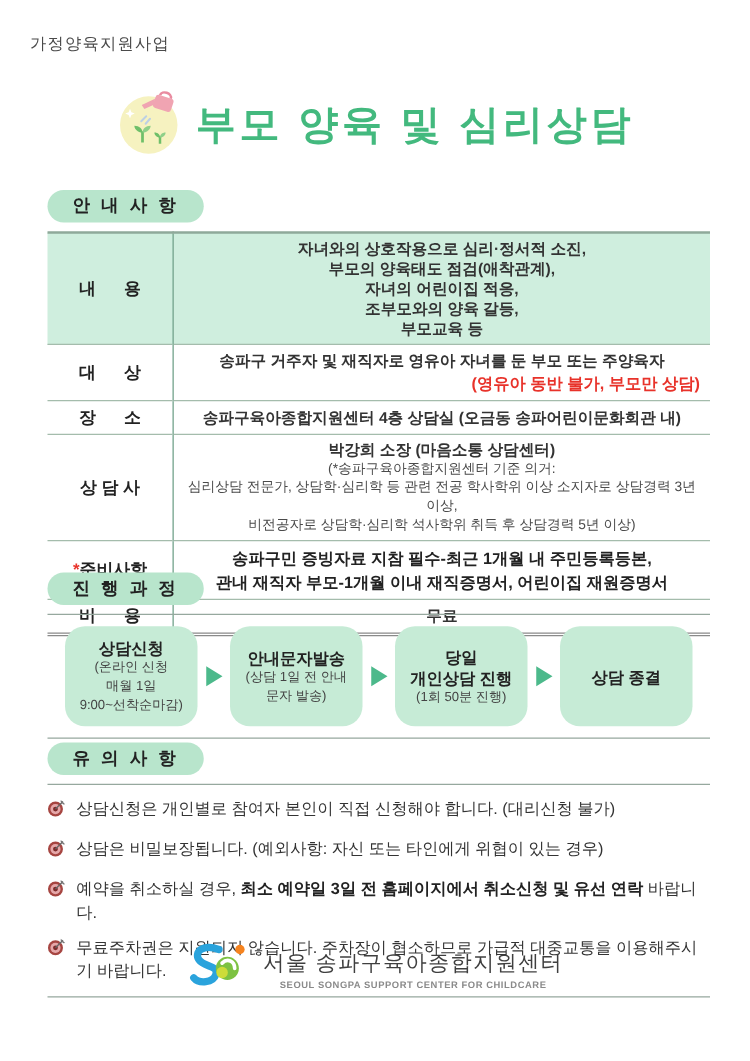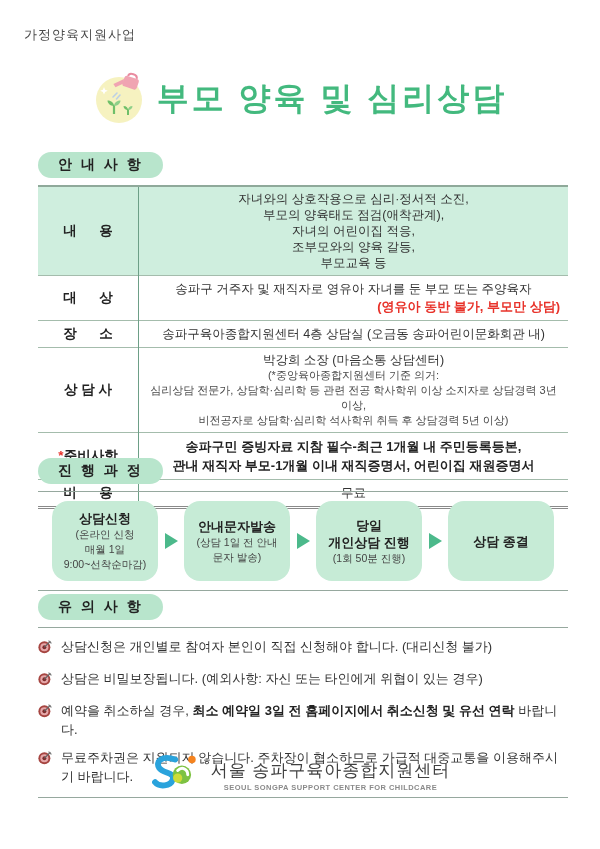--- a/index.html
+++ b/index.html
@@ -17,21 +17,21 @@
   .section{position:absolute;left:38px;width:530px;}
   
   .info-table{width:530px;border-collapse:collapse;margin-top:7px;
               border-top:2px solid #8fa99a;border-bottom:3px double #8a8a8a;}
   .info-table tr{border-top:1px solid #a4bcac;}
   .info-table tr:first-child{border-top:none;}
   td.lbl{width:100px;text-align:center;font-weight:bold;font-size:13.5px;color:#222;
          border-right:1.5px solid #6d9f87;white-space:pre;padding:4px 0;}
   td.val{text-align:center;font-size:12.5px;padding:4px 8px;color:#333;}
   tr.mint-row{background:var(--mintlight);}
-  .ln{line-height:16px;}
+  .ln{line-height:16px;font-weight:bold;}
   .red-bold{color:var(--red);font-weight:bold;font-size:13px;line-height:18px;text-align:right;}
   .small-ln{font-size:11px;line-height:15px;color:#4a4a4a;}
   .bold-ln{font-weight:bold;font-size:13px;line-height:19px;color:#222;}
   .asterisk{color:var(--red);font-weight:bold;}
   
   .hline{border:none;border-top:1.5px solid #96a89e;margin:7px 0 0 0;}
   .flow{display:flex;align-items:center;justify-content:space-between;padding:9px 14px;}
   .step{background:var(--mintbox);border-radius:16px;width:106px;height:80px;
         display:flex;flex-direction:column;justify-content:center;align-items:center;}
   .step-title{font-size:13px;font-weight:bold;color:#222;line-height:17px;}
@@ -108,21 +108,21 @@
       <tr>
         <td class="lbl">장      소</td>
         <td class="val">
           <div class="ln" style="line-height:18px;">송파구육아종합지원센터 4층 상담실 (오금동 송파어린이문화회관 내)</div>
         </td>
       </tr>
       <tr>
         <td class="lbl">상 담 사</td>
         <td class="val">
           <div class="ln">박강희 소장 (마음소통 상담센터)</div>
-          <div class="small-ln">(*중앙육아종합지원센터 기준 의거:</div>
+          <div class="small-ln">(*송파구육아종합지원센터 기준 의거:</div>
           <div class="small-ln">심리상담 전문가, 상담학·심리학 등 관련 전공 학사학위 이상 소지자로 상담경력 3년 이상,</div>
           <div class="small-ln">비전공자로 상담학·심리학 석사학위 취득 후 상담경력 5년 이상)</div>
         </td>
       </tr>
       <tr>
         <td class="lbl"><span class="asterisk">*</span><span>준비사항</span></td>
         <td class="val">
           <div class="bold-ln">송파구민 증빙자료 지참 필수-최근 1개월 내 주민등록등본,</div>
           <div class="bold-ln">관내 재직자 부모-1개월 이내 재직증명서, 어린이집 재원증명서</div>
         </td>

